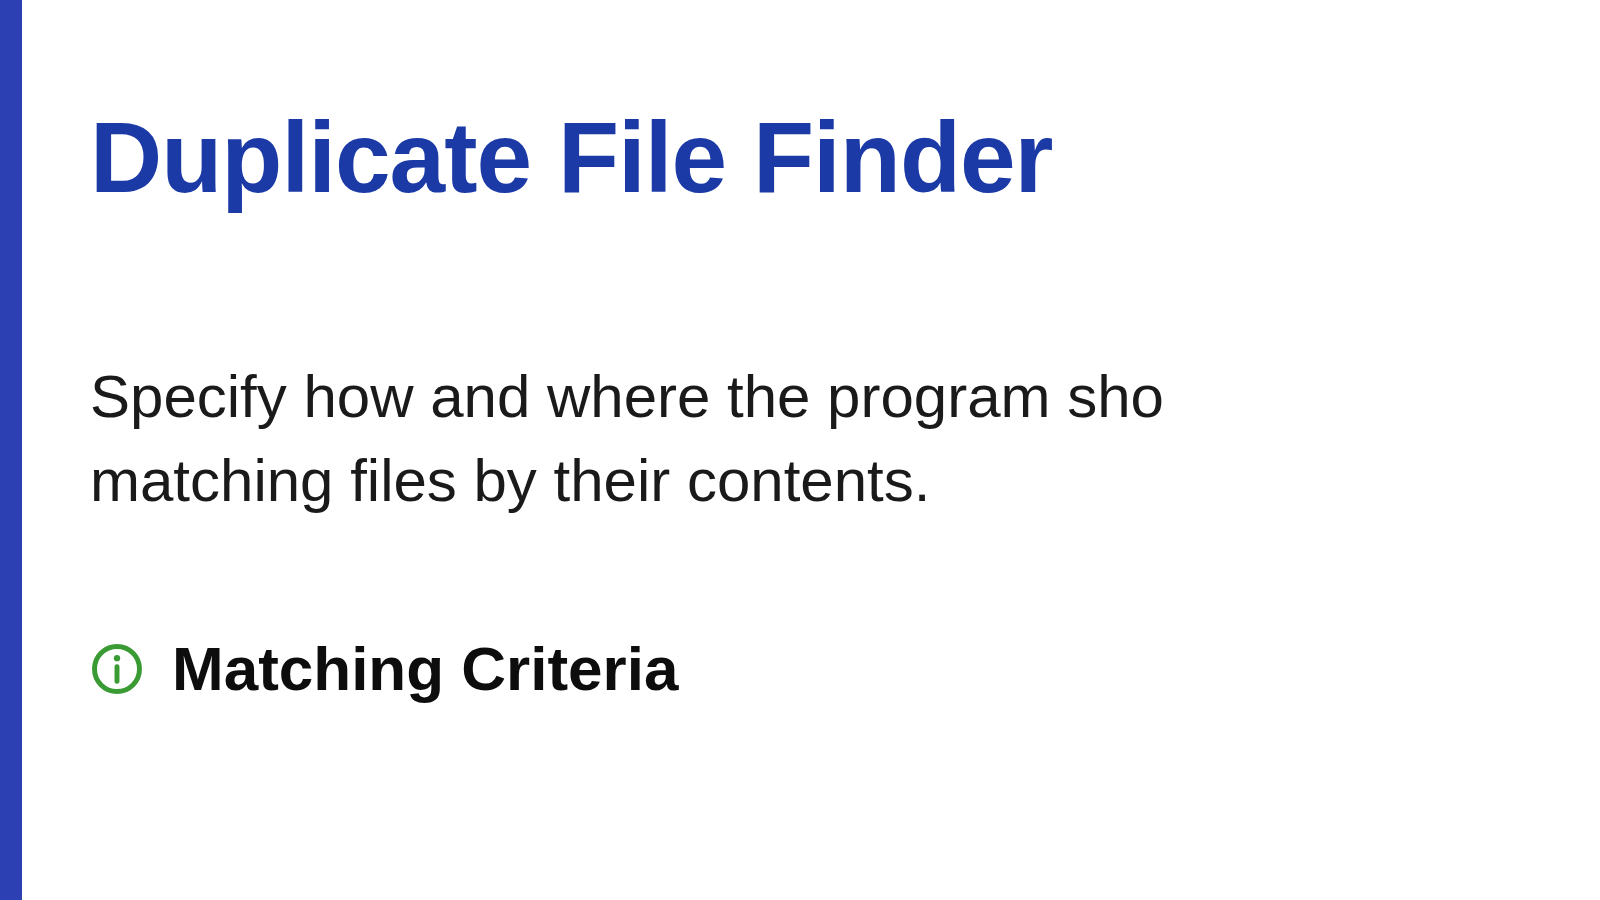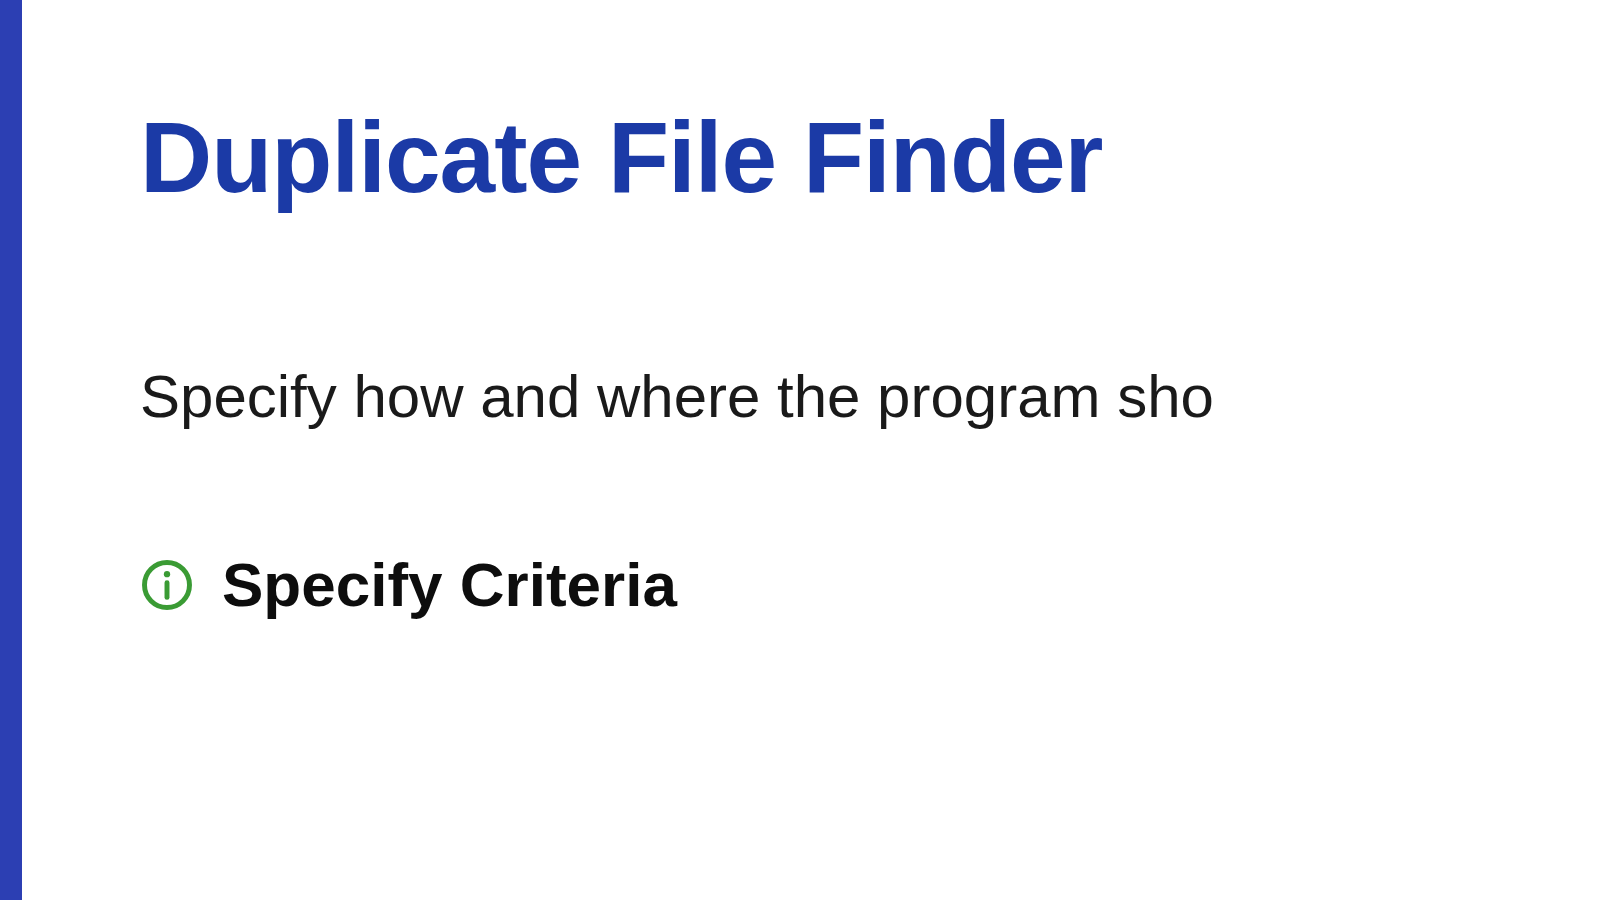--- a/index.html
+++ b/index.html
@@ -17,21 +17,21 @@
       height: 100%;
       background: #2c3fb3;
     }
     .content {
       position: absolute;
       left: 22px;
       top: 0;
       right: 0;
       bottom: 0;
       background: #ffffff;
-      padding-left: 118px;
+      padding-left: 68px;
       padding-top: 100px;
       overflow: hidden;
       white-space: normal;
     }
     h1.page-title {
       font-size: 100px;
       font-weight: 700;
       color: #1b3aa6;
       letter-spacing: -1px;
       margin-bottom: 140px;
@@ -70,26 +70,27 @@
 <body>
 
 <div class="left-border"></div>
 
 <div class="content">
 
   <h1 class="page-title">Duplicate File Finder</h1>
 
   <p class="page-description">
     <span class="line">Specify how and where the program sho</span>
+    <span class="line">matching files by their contents.</span>
   </p>
 
   <div class="section-header">
     <span class="info-icon-wrap">
       <svg viewBox="0 0 24 24" fill="none" stroke="#3a9b34" stroke-width="2.2">
         <circle cx="12" cy="12" r="10"></circle>
         <circle cx="12" cy="7.2" r="1.4" fill="#3a9b34" stroke="none"></circle>
         <line x1="12" y1="11" x2="12" y2="17.5" stroke-linecap="round"></line>
       </svg>
     </span>
-    <span class="section-title">Specify Criteria</span>
+    <span class="section-title">Matching Criteria</span>
   </div>
 
 </div>
 
 </body></html>

